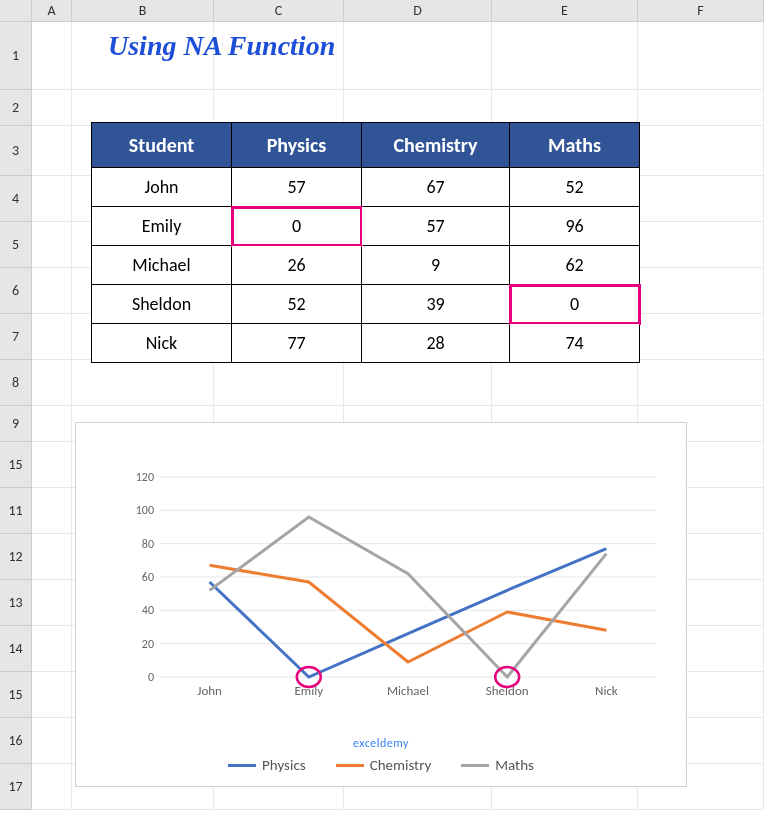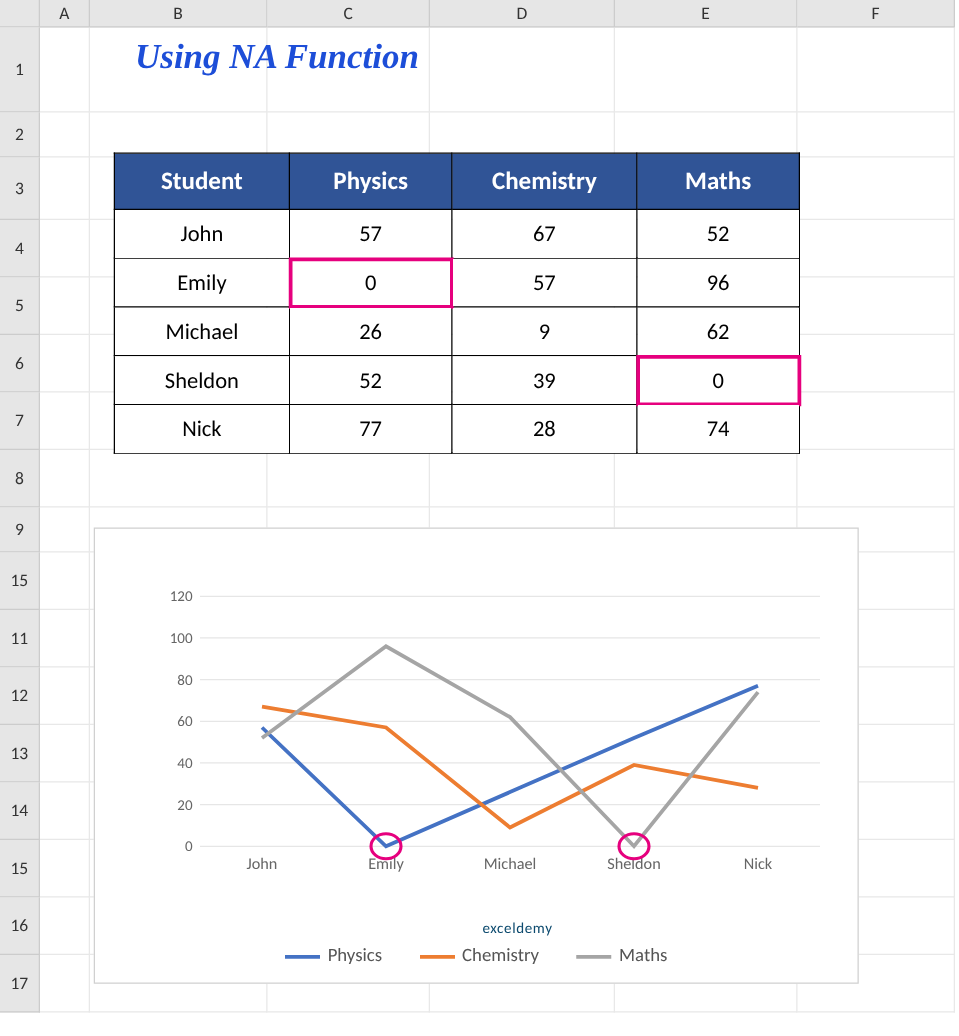--- a/index.html
+++ b/index.html
@@ -117,23 +117,23 @@
     font-size: 15px;
     color: #555;
   }
   .lg { display: flex; align-items: center; gap: 6px; }
   .swatch { width: 28px; height: 3px; }
   .watermark {
     position: absolute;
     left: 50%; bottom: 36px;
     transform: translateX(-50%);
     font-size: 12px;
-    color: #0c4a6e;
+    color: #3b82f6;
     letter-spacing: 0.5px;
-    display: flex; align-items: flex-start; gap: 4px; margin-left: 33px;
+    display: flex; align-items: flex-start; gap: 4px;
   }
 </style>
 </head>
 <body>
 
 <div class="sheet">
 
   <div class="colhdr-row">
     <div class="corner"></div>
     <div id="colhdrs" style="display:flex;">

